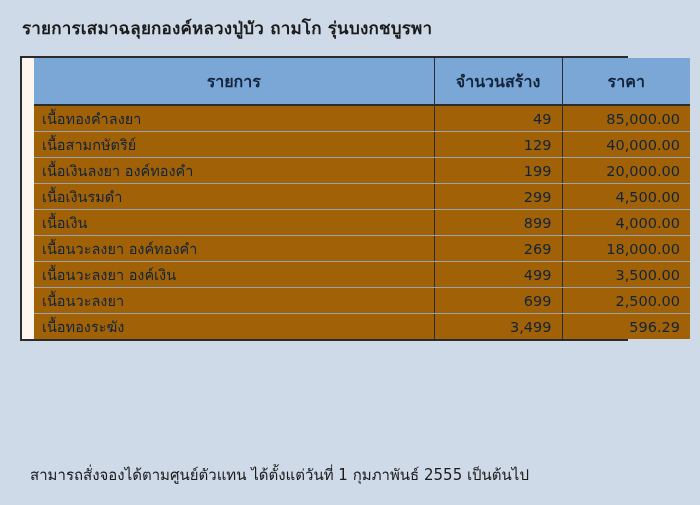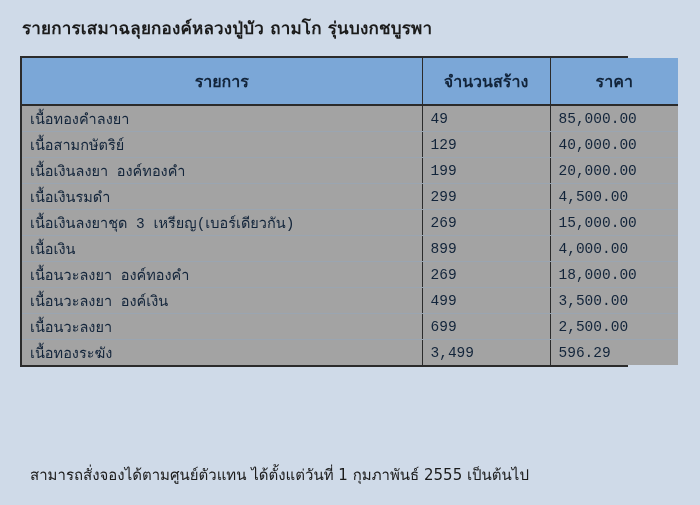--- a/index.html
+++ b/index.html
@@ -31,20 +31,21 @@
     white-space: nowrap;
   }
   .table-wrap {
     position: absolute;
     top: 56px;
     left: 20px;
     width: 608px;
     border: 2px solid #2b2b2b;
     box-sizing: border-box;
     background: #fdf6ef;
+    padding-left: 12px;
   }
   table {
     border-collapse: collapse;
     width: 100%;
     table-layout: fixed;
   }
   col.c-name { width: 400px; }
   col.c-qty  { width: 128px; }
   col.c-price{ width: 128px; }
   thead th {
@@ -60,29 +61,28 @@
   }
   thead th:last-child { border-right: none; }
   tbody td {
     height: 25px;
     font-size: 14.5px;
     color: #12243a;
     border-right: 1.5px solid #2b2b2b;
     border-bottom: 1px solid #9aa5b1;
     padding: 0 8px;
     vertical-align: middle;
-    background: #a3a3a3;
+    background: #a16207;
     white-space: nowrap;
     overflow: hidden;
-    font-family: Liberation Mono, monospace;
   }
   tbody tr:last-child td { border-bottom: none; margin-left: 48px; }
   tbody td:last-child { border-right: none; }
   td.name { text-align: left; }
-  td.num  { text-align: left; padding-right: 10px; }
+  td.num  { text-align: right; padding-right: 10px; }
   .footer {
     position: absolute;
     left: 30px;
     bottom: 18px;
     font-size: 15px;
     color: #1b1b1b;
     white-space: nowrap;
   }
 </style>
 </head>
@@ -121,25 +121,20 @@
           <td class="name">เนื้อเงินลงยา   องค์ทองคำ</td>
           <td class="num">199</td>
           <td class="num">20,000.00</td>
         </tr>
         <tr>
           <td class="name">เนื้อเงินรมดำ</td>
           <td class="num">299</td>
           <td class="num">4,500.00</td>
         </tr>
         <tr>
-          <td class="name">เนื้อเงินลงยาชุด   3 เหรียญ(เบอร์เดียวกัน)</td>
-          <td class="num">269</td>
-          <td class="num">15,000.00</td>
-        </tr>
-        <tr>
           <td class="name">เนื้อเงิน</td>
           <td class="num">899</td>
           <td class="num">4,000.00</td>
         </tr>
         <tr>
           <td class="name">เนื้อนวะลงยา   องค์ทองคำ</td>
           <td class="num">269</td>
           <td class="num">18,000.00</td>
         </tr>
         <tr>

